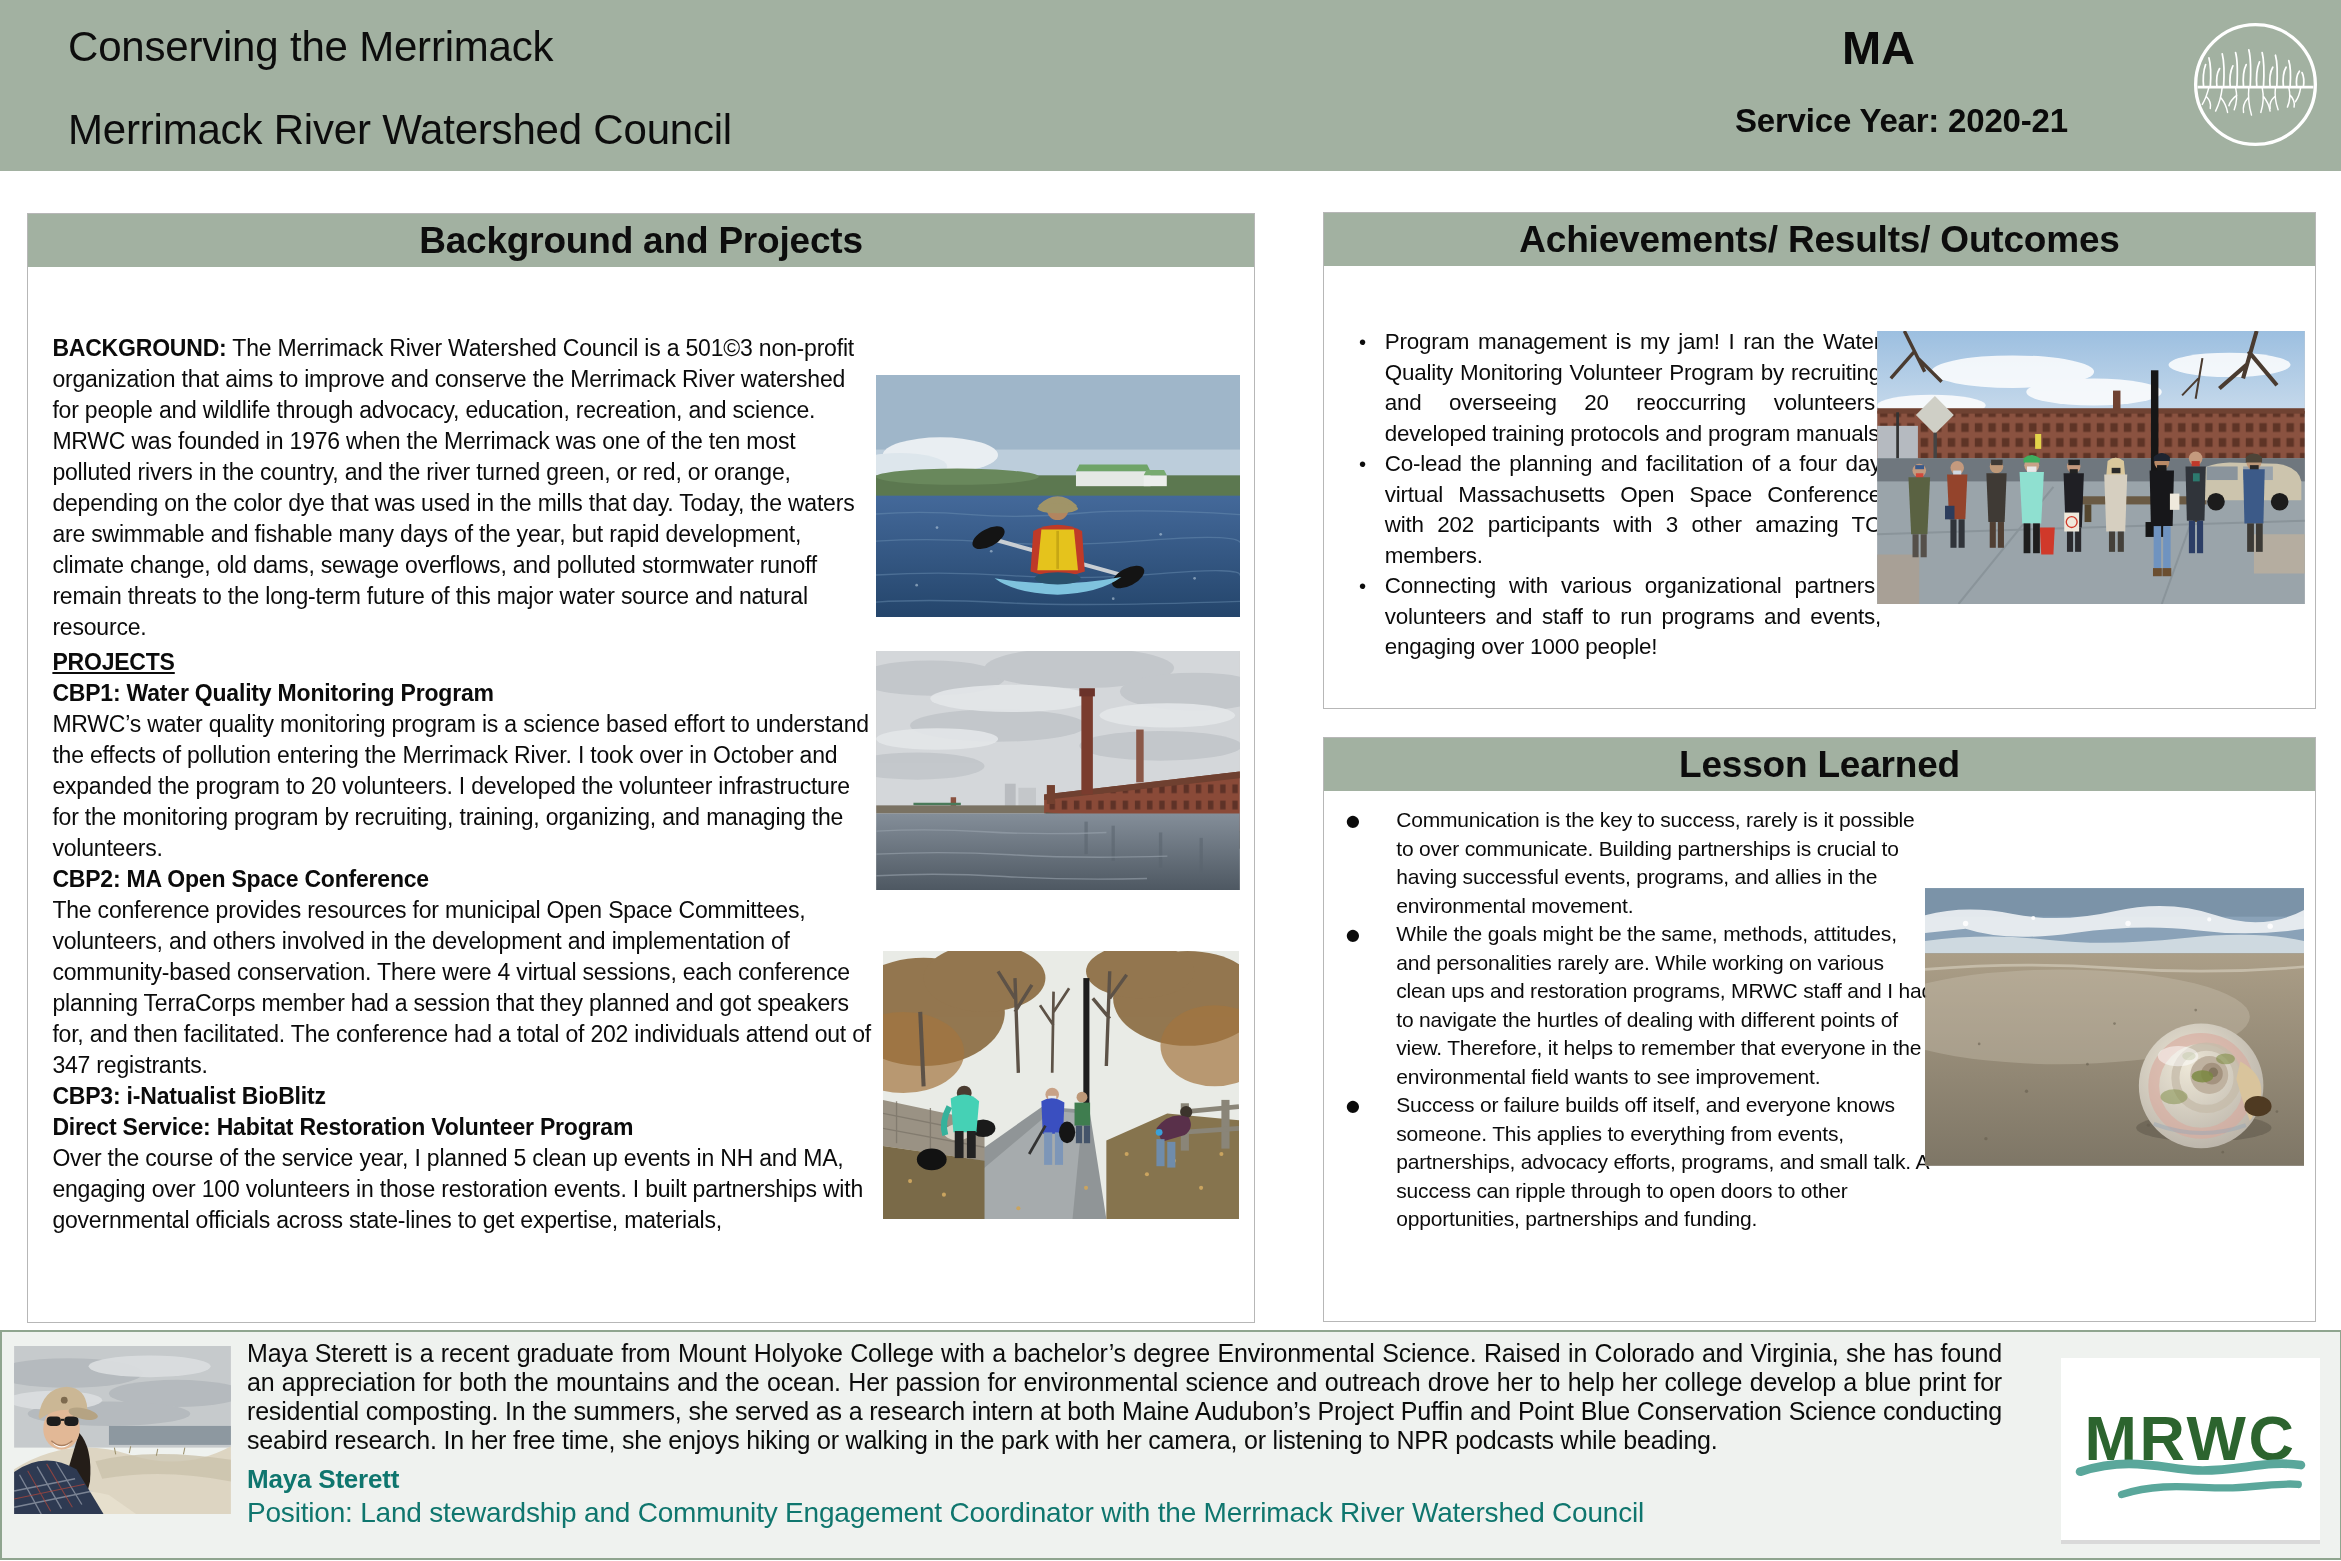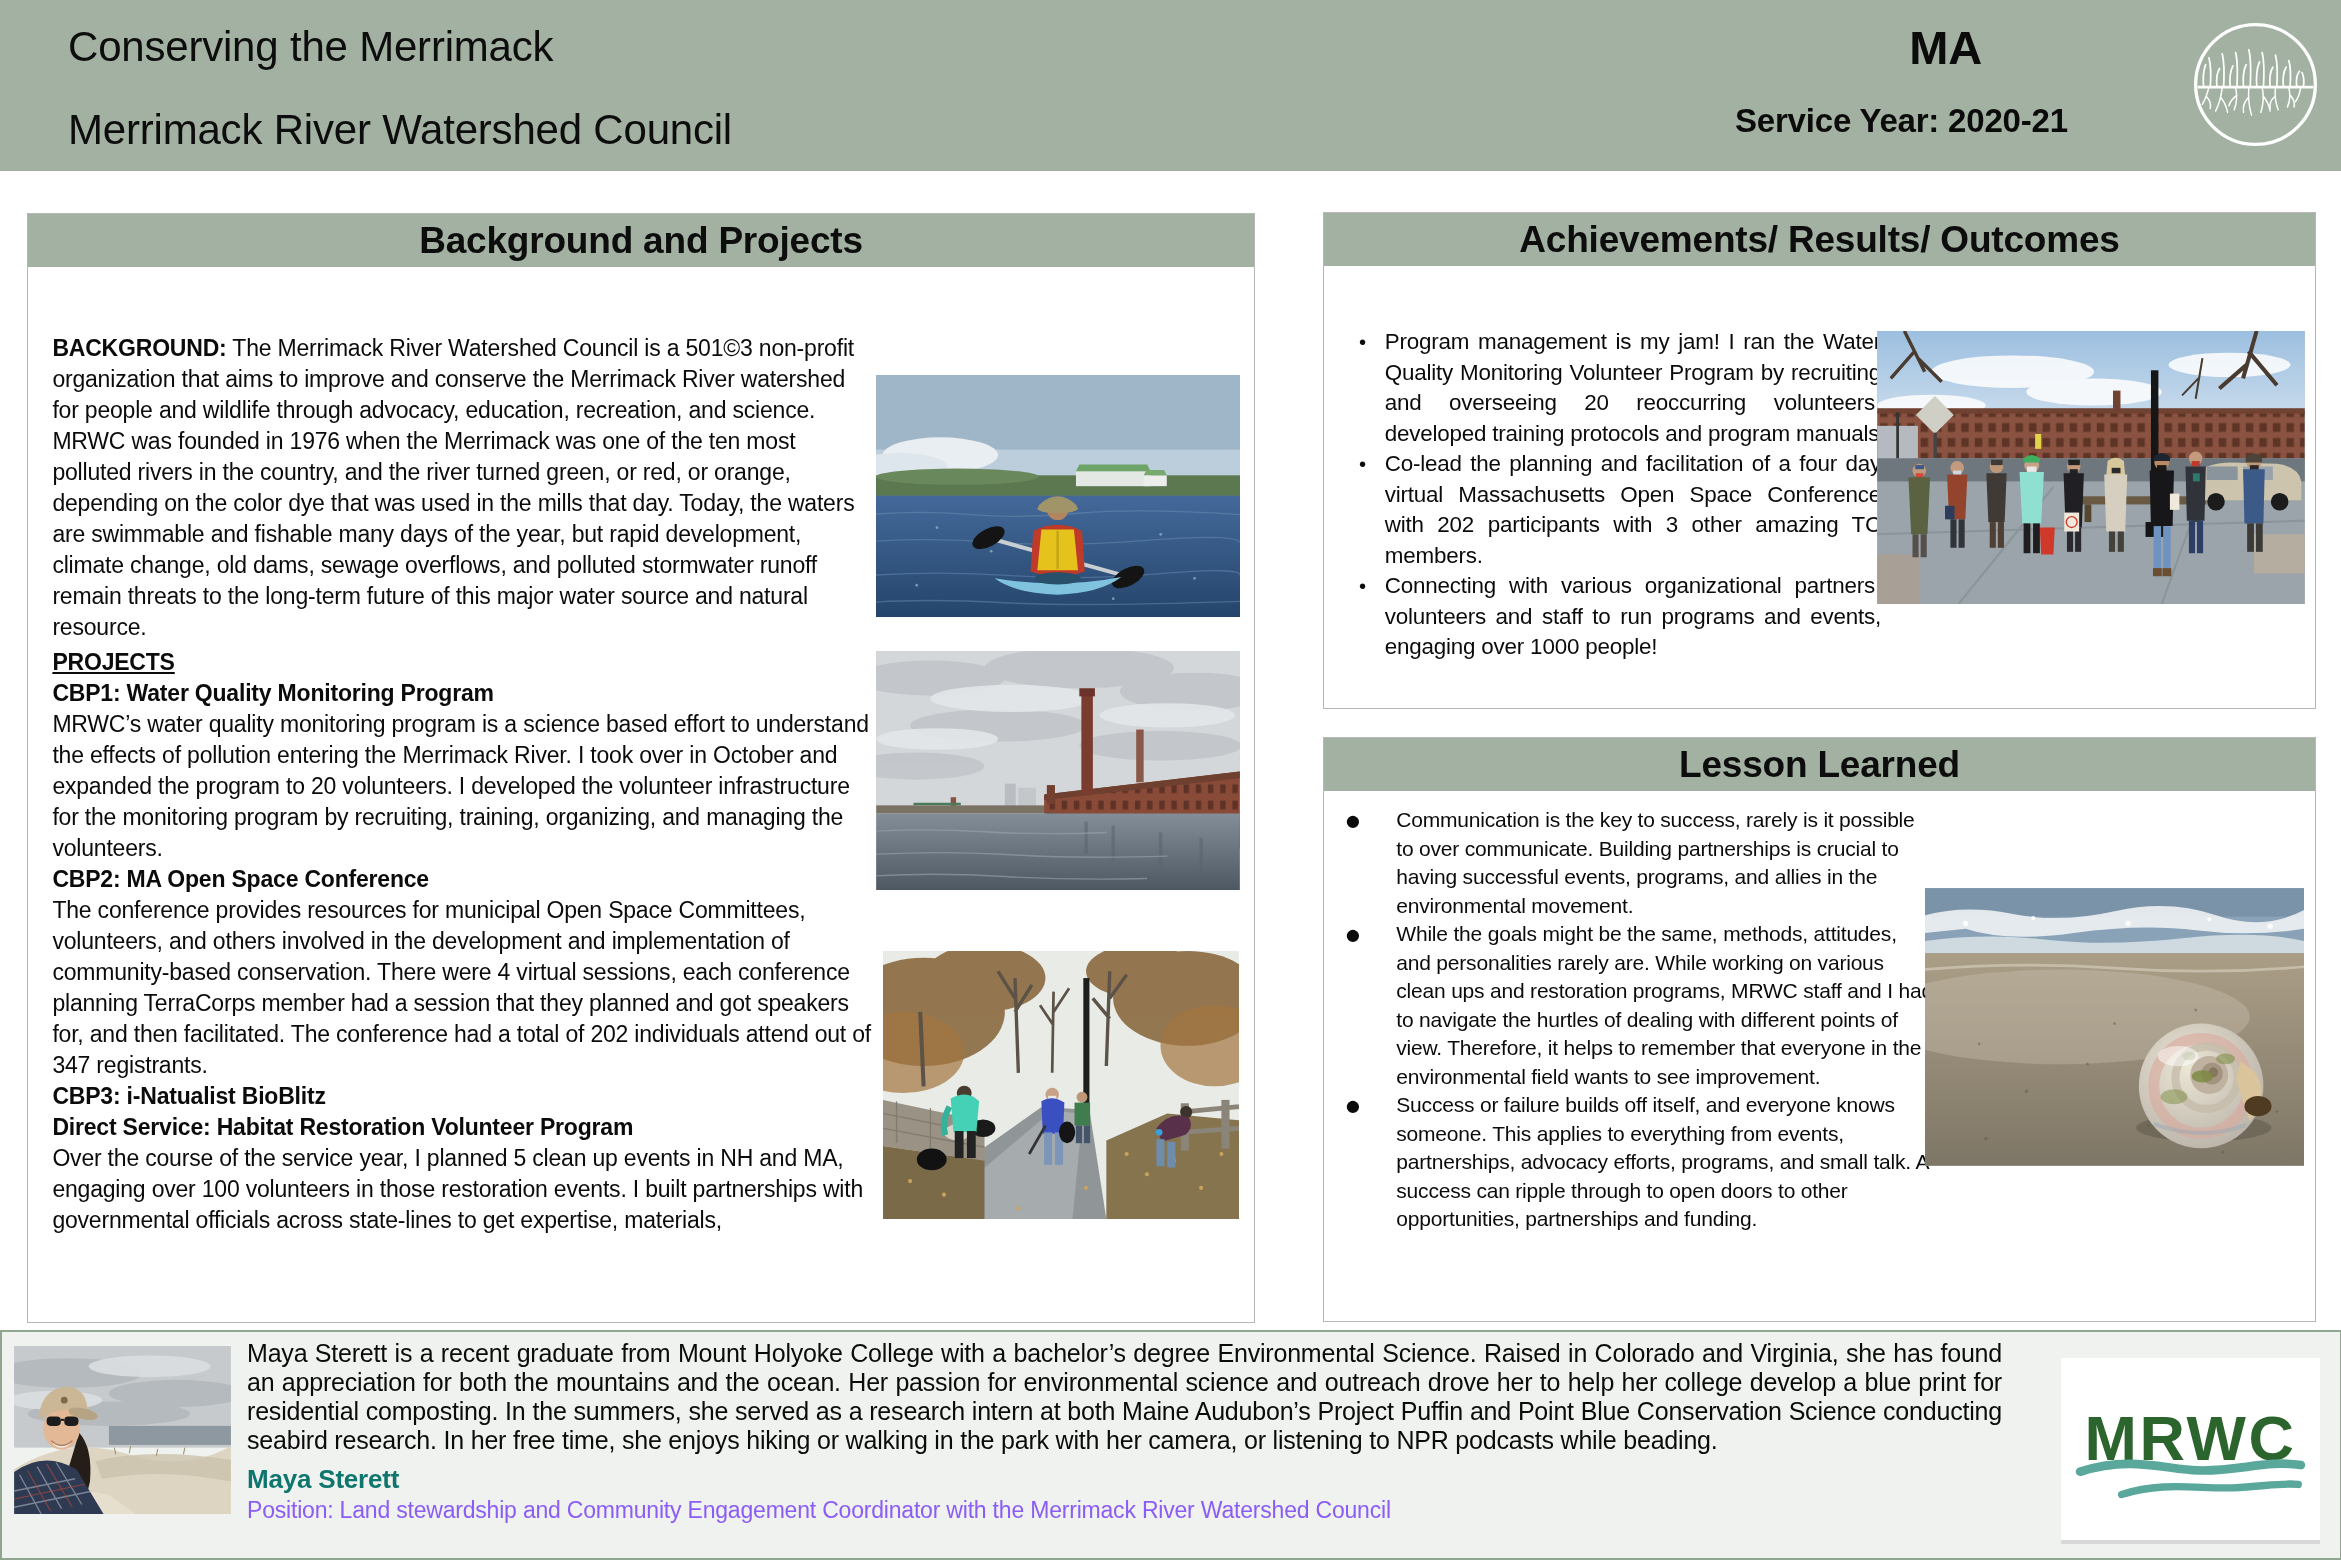--- a/index.html
+++ b/index.html
@@ -4,21 +4,21 @@
 <style>
   * { margin:0; padding:0; box-sizing:border-box; }
   html,body { background:#ffffff; }
   body { font-family:"Liberation Sans", sans-serif; color:#0b0b0b; }
   .stage { position:relative; width:2342px; height:1561px; background:#ffffff; overflow:hidden; letter-spacing:-0.2px; }
 
   
   .header { position:absolute; left:0; top:0; width:2342px; height:171px; background:#A2B1A1;padding-left:28px; }
   .header-title { position:absolute; left:68px; top:23px; font-size:42px; color:#0d0d0d; }
   .header-subtitle { position:absolute; left:68px; top:106px; font-size:42px; color:#0d0d0d; }
-  .header-state { position:absolute; left:1779px; top:20.3px; width:203px; text-align:right; font-size:47px; font-weight:bold; }
+  .header-state { position:absolute; left:1842px; top:20.3px; width:203px; text-align:left; font-size:47px; font-weight:bold; }
   .header-year { position:absolute; left:1735px; top:102px; width:339px; font-size:33px; font-weight:bold; }
   .tc-logo { position:absolute; left:2189px; top:17.6px; width:133px; height:136px; }
 
   
   .panel { position:absolute; background:#ffffff; border:1.4px solid #b7b7b7; overflow:hidden; }
   .panel-bar { position:absolute; left:0; top:0; right:0; height:53px; background:#A2B1A1; text-align:center; }
   .panel-bar .bar-title { font-size:37px; font-weight:bold; line-height:53px; color:#0d0d0d; }
 
   .panel-bp { left:27px; top:213px; width:1228px; height:1110px; }
   .bp-text { position:absolute; left:24.4px; top:119px; width:821px; font-size:23px; line-height:31px; }
@@ -46,21 +46,21 @@
   .les-txt { font-size:21px; line-height:28.5px; width:537px; }
   .ph-shell { left:601px; top:150px; width:379px; height:278px; }
 
   
   .bio-band { position:absolute; left:0; top:1330px; width:2342px; height:230px; background:#EFF2EF; border:2px solid #8FA58F; }
   .bio-photo { position:absolute; left:12.2px; top:13.6px; width:217px; height:168px; }
   .bio-photo svg { display:block; width:100%; height:100%; }
   .bio-block { position:absolute; left:245px; top:6.8px; width:1755px; }
   .bio-text { font-size:25px; line-height:29px; text-align:justify; }
   .bio-name { margin-top:9.5px; font-size:26px; font-weight:bold; color:#0f766e; }
-  .bio-position { margin-top:1.4px; font-size:23px; color:#8b5cf6; }
+  .bio-position { margin-top:1.4px; font-size:28px; color:#0f766e; }
   .mrwc-box { position:absolute; left:2059px; top:26px; width:259px; height:186px; background:#ffffff; border-bottom:4.1px solid #d9d9d9; }
   .mrwc-box svg { display:block; width:100%; height:100%; }
 </style>
 </head>
 <body>
 
 <div class="stage">
 
   <div class="header">
     <div class="header-title">Conserving the Merrimack</div>

